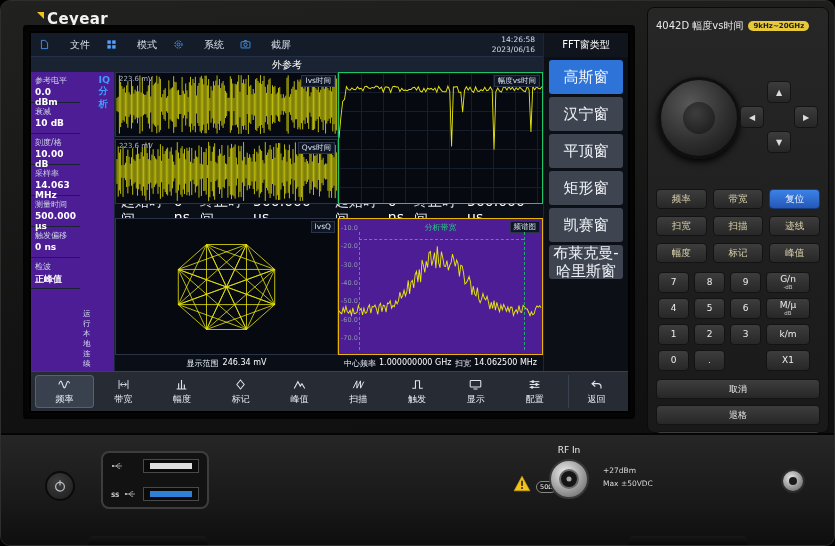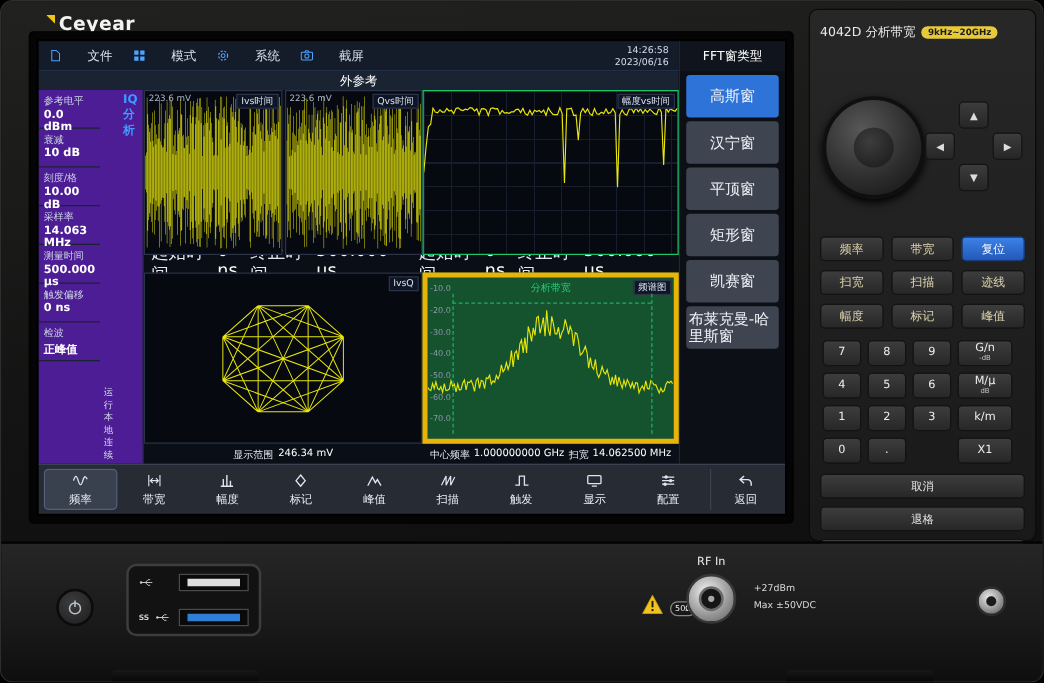--- a/index.html
+++ b/index.html
@@ -20,47 +20,47 @@
 .content{flex:1;display:flex;min-height:0}
 .graph-title{height:15px;background:#1a2332;color:#fff;font-size:10px;display:flex;align-items:center;justify-content:center}
 .param-col{width:84px;background:#4c1d95;border-right:1px solid #1d2636;display:flex;flex-direction:row}
 .param-row{height:31px;padding:3px 4px 0;border-bottom:1px solid #1b2232}
 .p-label{font-size:8px;color:#ccd5e3}
 .p-value{font-size:9px;font-weight:bold;color:#fff;margin-top:1px}
 .run-status{margin-top:auto;font-size:7.5px;color:#d7dfec;padding:2px 3px}
 .iq-mode{font-size:9.5px;font-weight:bold;color:#3f9bff;padding:2px 4px 6px}
 .graphs{flex:1;display:flex;flex-direction:column;min-width:0}
 .top-row{height:132px;display:flex}
-.iq-stack{width:223px;display:flex;flex-direction:row;gap:2px}
+.iq-stack{width:223px;display:flex;flex-direction:column;gap:2px}
 .mini-panel{flex:1;position:relative;border:1px solid #2a3347;background:#060910;overflow:hidden}
 .amp-panel{flex:1;position:relative;border:1px solid #1ec46a;background:#060910;overflow:hidden}
 .grid{background-image:repeating-linear-gradient(to right,#161d2c 0,#161d2c 1px,transparent 1px,transparent 22px),repeating-linear-gradient(to bottom,#161d2c 0,#161d2c 1px,transparent 1px,transparent 19px)}
 .time-row{height:14px;display:flex;font-size:14px;color:#e3e9f2;align-items:center}
 .time-half{flex:1;display:flex;justify-content:space-between;padding:0 6px}
 .tpair{display:flex;gap:3px}
 .tv{color:#fff}
 .bottom-row{flex:1;display:flex;min-height:0}
 .iq-panel{width:223px;position:relative;border:1px solid #2a3347;background:#060910;overflow:hidden}
-.spec-panel{flex:1;position:relative;border:4px solid #eab308;background:#14532d;overflow:hidden}
+.spec-panel{flex:1;position:relative;border:1px solid #eab308;background:#4c1d95;overflow:hidden}
 .footer-row{height:16px;display:flex;align-items:center;font-size:8px;color:#e3e9f2}
 .f-left{width:223px;display:flex;justify-content:center;gap:4px}
 .f-right{flex:1;display:flex;justify-content:space-between;padding:0 6px}
 .panel-tag{position:absolute;top:2px;right:2px;background:#0e1524;border:1px solid #2a3347;color:#d9e1ee;font-size:7.5px;padding:0 3px;line-height:10px}
 .range-tag{position:absolute;top:2px;left:3px;font-size:7px;color:#aab4c4}
 .y-labels{position:absolute;left:2px;top:5px;bottom:12px;display:flex;flex-direction:column;justify-content:space-between;font-size:6.5px;color:#8d98ab;z-index:2}
 .band-label{position:absolute;top:3px;left:0;right:0;text-align:center;color:#24d07c;font-size:8px;z-index:3}
 .band-v{position:absolute;top:13px;bottom:4px;border-left:1px dashed #1faf68;z-index:2}
 .band-v.left{left:10%}.band-v.right{left:91%}
 .band-h{position:absolute;top:20px;left:10%;right:9%;border-top:1px dashed #1faf68;z-index:2}
 .trace-svg{position:absolute;inset:0;width:100%;height:100%}
 .trace{fill:none;stroke:#e8e60a;stroke-width:1}
 .trace.thin{stroke-width:.8}
 .fft-col{width:85px;background:#0c0f16;border-left:1px solid #1d2636;display:flex;flex-direction:column}
 .fft-header{height:24px;color:#fff;font-weight:normal;font-size:10px;display:flex;align-items:center;justify-content:center;background:#10141d}
-.fft-btn{margin:3px 5px;height:34px;background:#3e4450;border-radius:3px;color:#f0f3f8;font-size:12px;display:flex;align-items:center;justify-content:center;text-align:left;padding:2px;line-height:1.2;cursor:default}
+.fft-btn{margin:3px 5px;height:34px;background:#3e4450;border-radius:3px;color:#f0f3f8;font-size:15px;display:flex;align-items:center;justify-content:center;text-align:center;padding:2px;line-height:1.2;cursor:default}
 .fft-btn.active{background:#2e74d8}
 .toolbar{height:40px;background:#262b34;border-top:1px solid #3a4150;display:flex;align-items:stretch;padding:3px 4px}
 .tool-main{flex:1;display:flex}
 .tool-item{flex:1;display:flex;flex-direction:column;align-items:center;justify-content:center;gap:2px;color:#e8edf4;font-size:9px;border-radius:4px;cursor:default}
 .tool-item.active{background:#39414f;box-shadow:inset 0 0 0 1px #55617a}
 .tool-icon{width:15px;height:13px;color:#dfe5ee}
 .tool-back{flex:none;width:56px;border-left:1px solid #3a4150;border-radius:0;margin-left:4px}
 
 .hw-panel{position:absolute;left:646px;top:6px;width:182px;height:426px;background:linear-gradient(180deg,#272727,#191919);border:1px solid #0b0b0b;border-radius:7px;padding:7px 8px}
 .hw-header{display:flex;align-items:center;gap:5px;height:22px}
@@ -358,21 +358,21 @@
           <svg viewBox="0 0 16 16" class="tool-icon">
             <path d="M6.5 3.5L2.5 7l4 3.5M2.5 7h7.5a3.5 3.5 0 013.5 3.5v2.5" fill="none" stroke="currentColor" stroke-width="1.4"></path>
           </svg>
         <span>返回</span>
       </div>
     </div>
   </div>
 
   <div class="hw-panel">
     <div class="hw-header">
-      <span class="hw-model">4042D 分析带宽</span>
+      <span class="hw-model">4042D 幅度vs时间</span>
       <span class="hw-badge">9kHz~20GHz</span>
     </div>
     <div class="knob-area">
       <div class="knob">
           <div class="knob-inner"></div>
         </div>
       <div class="dpad">
           <div class="dkey up">▲</div>
           <div class="dkey left">◀</div>
           <div class="dkey right">▶</div>

